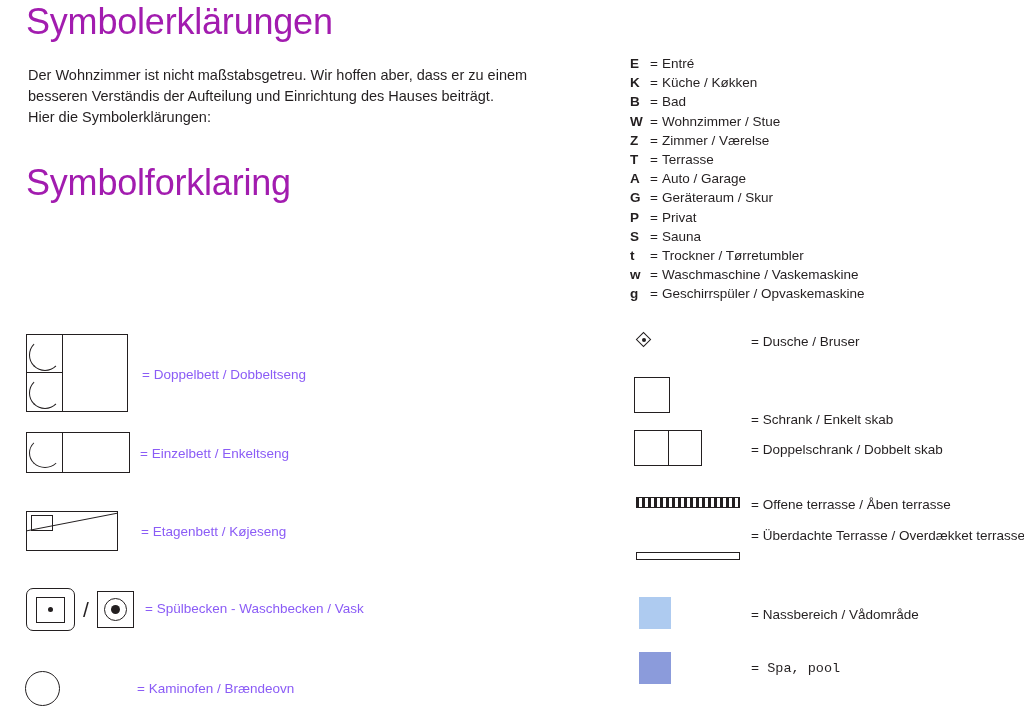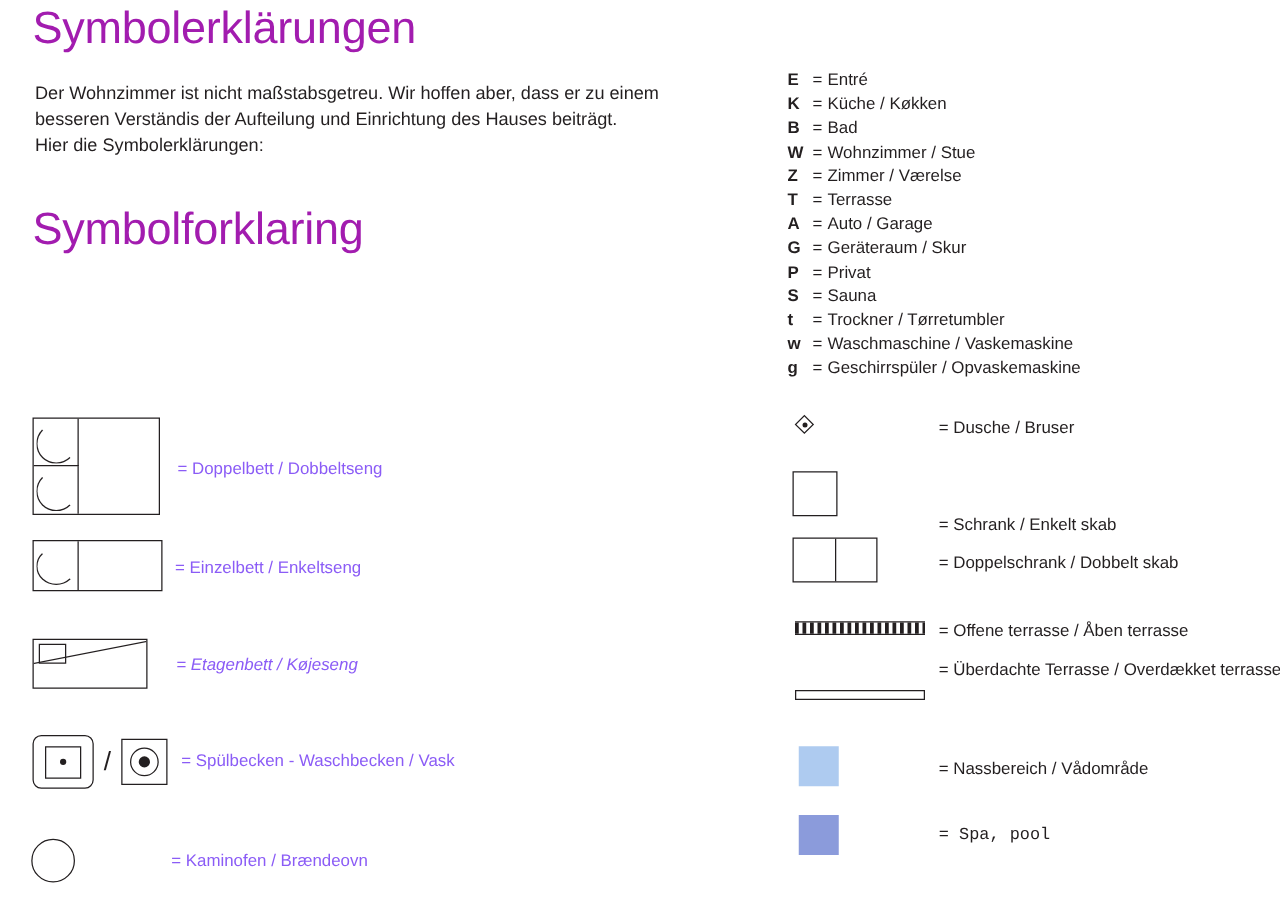--- a/index.html
+++ b/index.html
@@ -224,21 +224,21 @@
     top: 671px;
     width: 35px;
     height: 35px;
     border: 1.5px solid #231f20;
     border-radius: 50%;
     box-sizing: border-box;
   }
 
   .lbl-doublebed { position: absolute; left: 142px; top: 367px; }
   .lbl-singlebed { position: absolute; left: 140px; top: 446px; }
-  .lbl-bunkbed   { position: absolute; left: 141px; top: 524px; font-style: italic; }
+  .lbl-bunkbed   { position: absolute; left: 141px; top: 524px; }
   .lbl-sink      { position: absolute; left: 145px; top: 601px; }
   .lbl-stove     { position: absolute; left: 137px; top: 681px; }
 
   
   .abbr-list {
     position: absolute;
     left: 630px;
     top: 56px;
   }
   .abbr-row {

